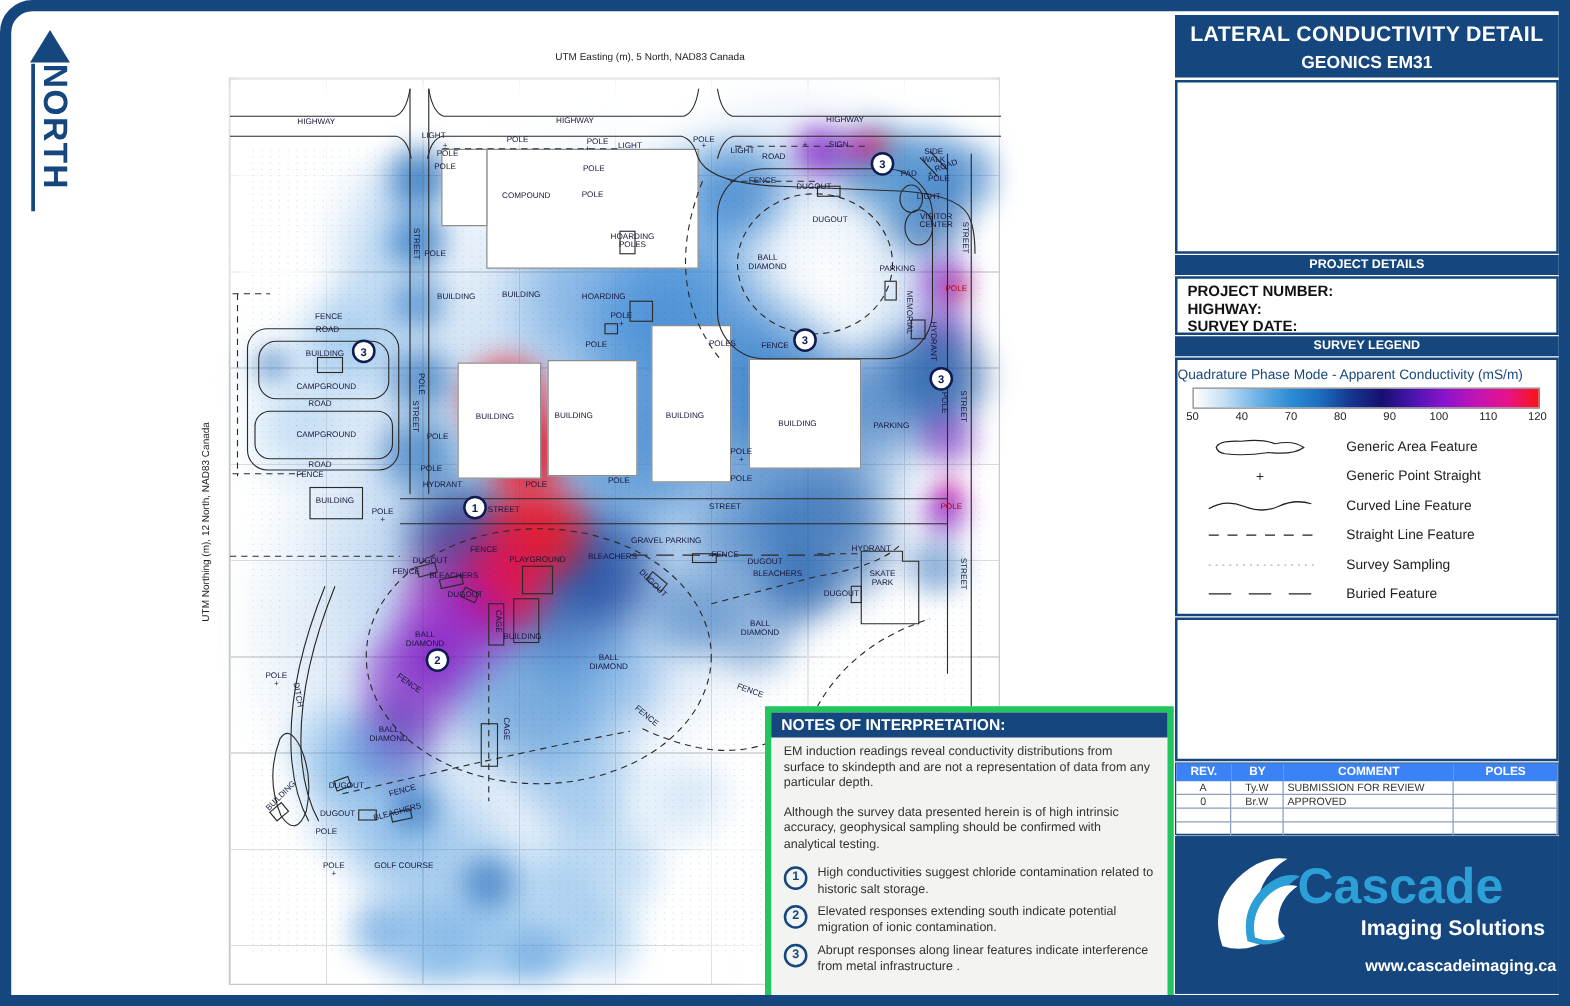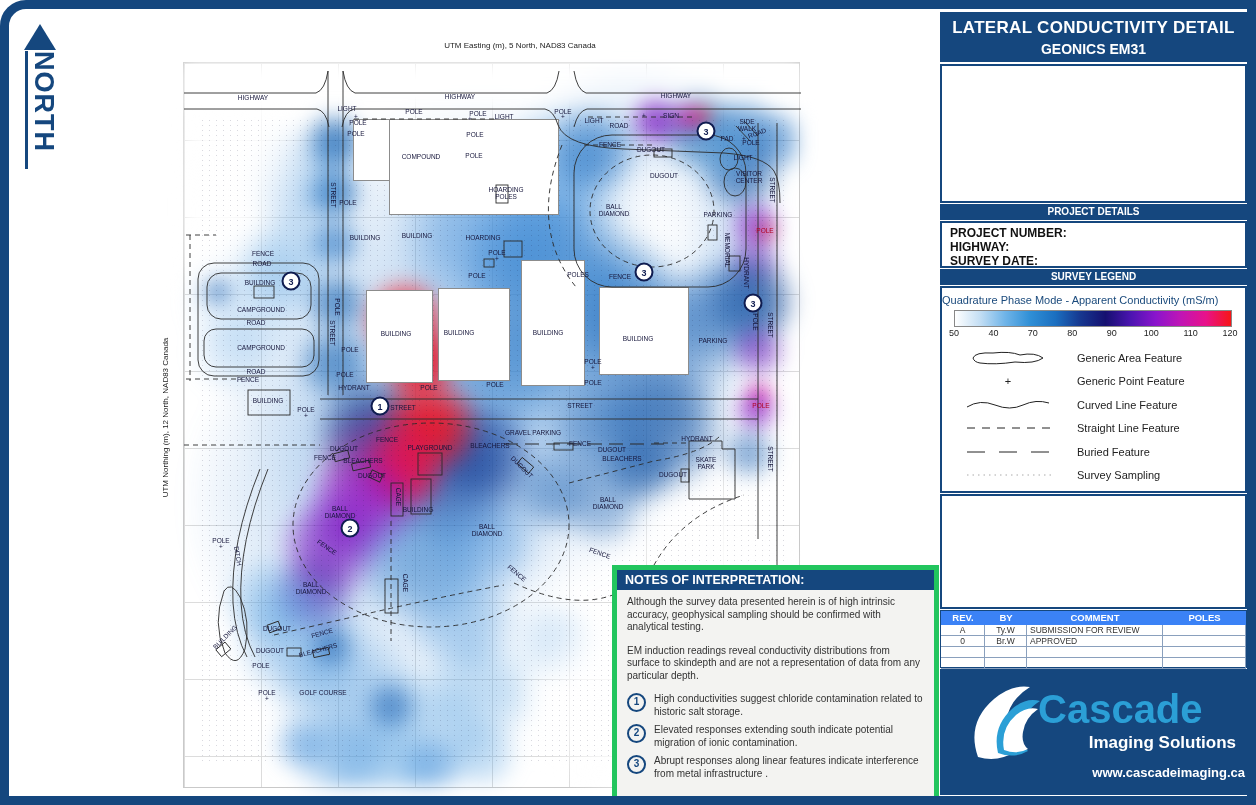--- a/index.html
+++ b/index.html
@@ -421,53 +421,53 @@
           </svg>
         </div>
         <div class="llab">Generic Area Feature</div>
       </div>
       <div class="lrow">
         <div class="lsym">
           <svg width="90" height="16" viewBox="0 0 90 16" fill="none" stroke="#222" stroke-width="1">
             <text x="43" y="12" font-size="11" text-anchor="middle" stroke="none" fill="#222">+</text>
           </svg>
         </div>
-        <div class="llab">Generic Point Feature</div>
+        <div class="llab">Generic Point Straight</div>
       </div>
       <div class="lrow">
         <div class="lsym">
           <svg width="90" height="16" viewBox="0 0 90 16" fill="none" stroke="#222" stroke-width="1">
             <path d="M2,10 Q15,2 30,8 T58,8 T84,6"></path>
           </svg>
         </div>
         <div class="llab">Curved Line Feature</div>
       </div>
       <div class="lrow">
         <div class="lsym">
           <svg width="90" height="16" viewBox="0 0 90 16" fill="none" stroke="#222" stroke-width="1">
             <path d="M2,8 H86" stroke-dasharray="8 7"></path>
           </svg>
         </div>
         <div class="llab">Straight Line Feature</div>
       </div>
       <div class="lrow">
         <div class="lsym">
           <svg width="90" height="16" viewBox="0 0 90 16" fill="none" stroke="#222" stroke-width="1">
+            <path d="M2,8 H86" stroke="#aaa" stroke-dasharray="1.5 4"></path>
+          </svg>
+        </div>
+        <div class="llab">Survey Sampling</div>
+      </div>
+      <div class="lrow">
+        <div class="lsym">
+          <svg width="90" height="16" viewBox="0 0 90 16" fill="none" stroke="#222" stroke-width="1">
             <path d="M2,8 H86" stroke-dasharray="18 14"></path>
           </svg>
         </div>
         <div class="llab">Buried Feature</div>
-      </div>
-      <div class="lrow">
-        <div class="lsym">
-          <svg width="90" height="16" viewBox="0 0 90 16" fill="none" stroke="#222" stroke-width="1">
-            <path d="M2,8 H86" stroke="#aaa" stroke-dasharray="1.5 4"></path>
-          </svg>
-        </div>
-        <div class="llab">Survey Sampling</div>
       </div>
     </div>
 </div>
 <div class="tb box" id="tb-blank2"></div>
 <div class="tb" id="tb-rev">
   <div class="rt" id="rev-grid">
       <div class="h">REV.</div>
       <div class="h">BY</div>
       <div class="h">COMMENT</div>
       <div class="h">POLES</div>
@@ -496,22 +496,22 @@
     <path d="M40,73 Q36,52 52,38 Q63,29 74,32 Q61,41 59,55 Q57,66 64,72 Q53,78 40,73 Z" fill="#ffffff"></path>
   </svg>
   <div class="logo-name">Cascade</div>
   <div class="logo-tag">Imaging Solutions</div>
   <div class="logo-web">www.cascadeimaging.ca</div>
 </div>
 
 <div id="notes">
   <div class="notes-head">NOTES OF INTERPRETATION:</div>
   <div class="notes-body" id="notes-body">
+      <p>EM induction readings reveal conductivity distributions from surface to skindepth and are not a representation of data from any particular depth.</p>
       <p>Although the survey data presented herein is of high intrinsic accuracy, geophysical sampling should be confirmed with analytical testing.</p>
-      <p>EM induction readings reveal conductivity distributions from surface to skindepth and are not a representation of data from any particular depth.</p>
       <div class="nitem">
         <div class="ncirc">1</div>
         <div>High conductivities suggest chloride contamination related to historic salt storage.</div>
       </div>
       <div class="nitem">
         <div class="ncirc">2</div>
         <div>Elevated responses extending south indicate potential migration of ionic contamination.</div>
       </div>
       <div class="nitem">
         <div class="ncirc">3</div>

